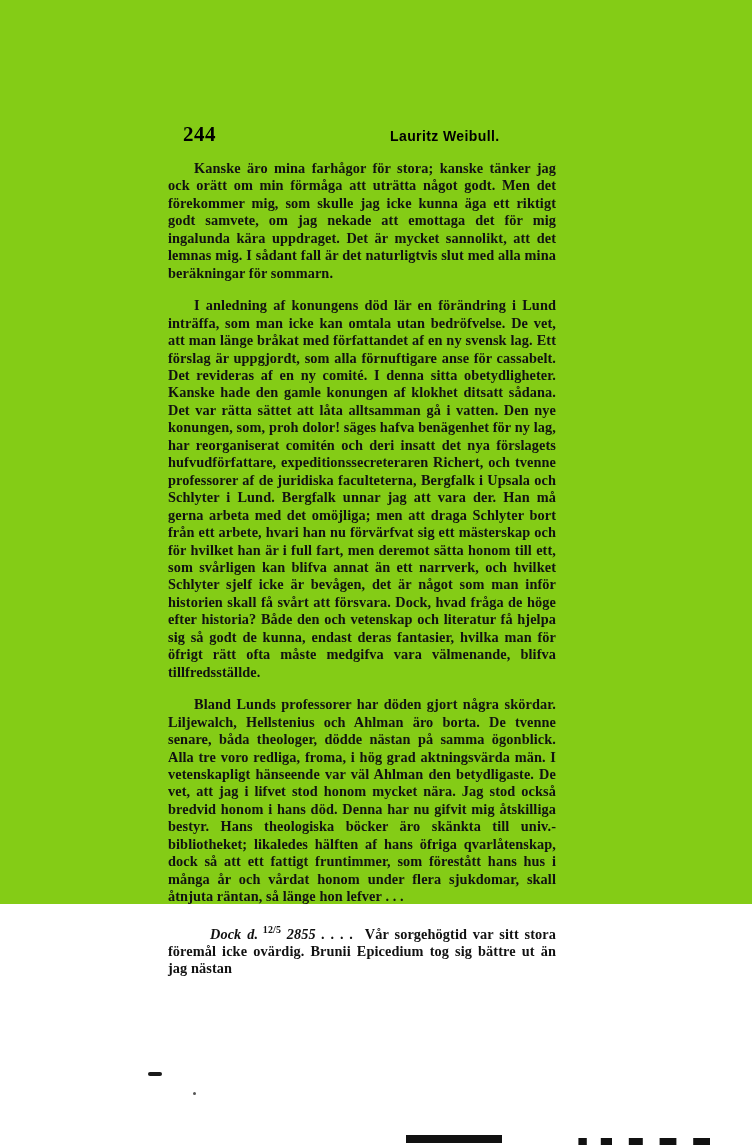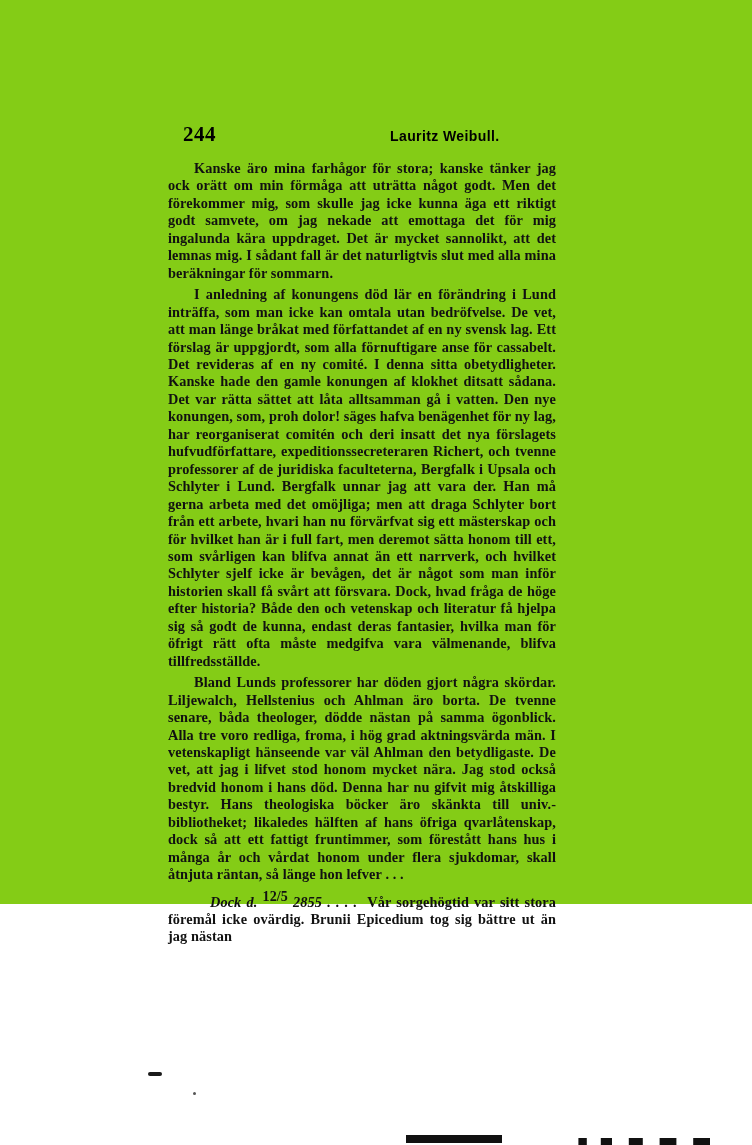--- a/index.html
+++ b/index.html
@@ -61,30 +61,30 @@
     text-align: justify;
     font-family: "Liberation Serif", serif;
     font-weight: bold;
     color: #111;
     letter-spacing: 0.1px;
   }
   .para.indent {
     text-indent: 26px;
   }
   .para + .para {
-    margin-top: 4px;
+    margin-top: 15px;
   }
   .letter-head {
     margin-top: 18px;
   }
   .ital {
     font-style: italic;
   }
   .sup-frac {
-    font-size: 14px;
+    font-size: 10px;
     vertical-align: super;
   }
   .mark-dash {
     position: absolute;
     left: 148px;
     top: 1072px;
     width: 14px;
     height: 4px;
     background: #1a1a1a;
     border-radius: 2px;

